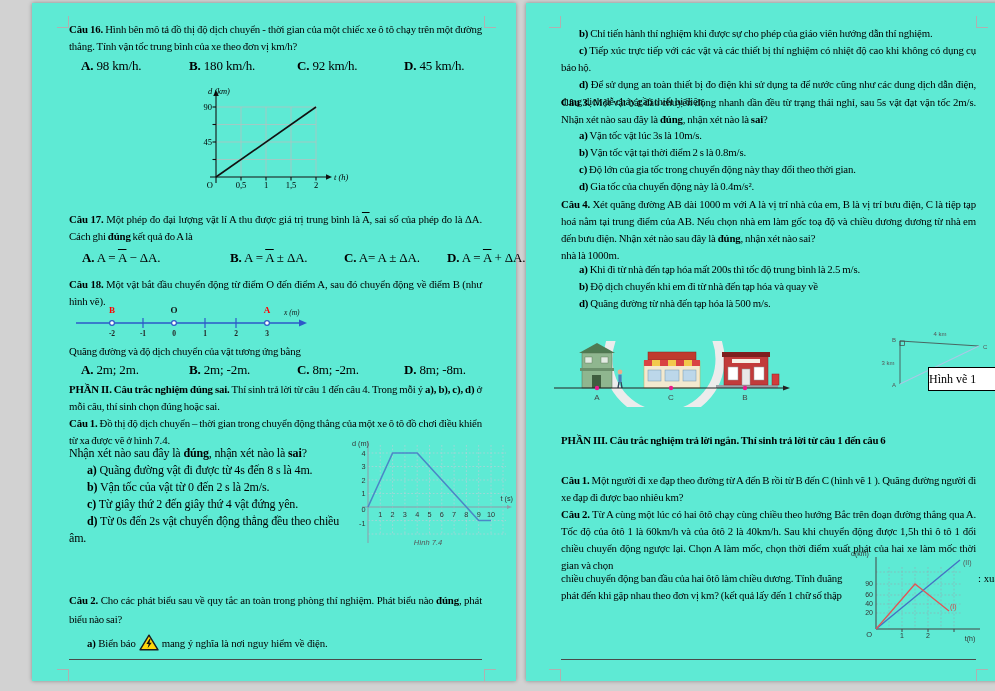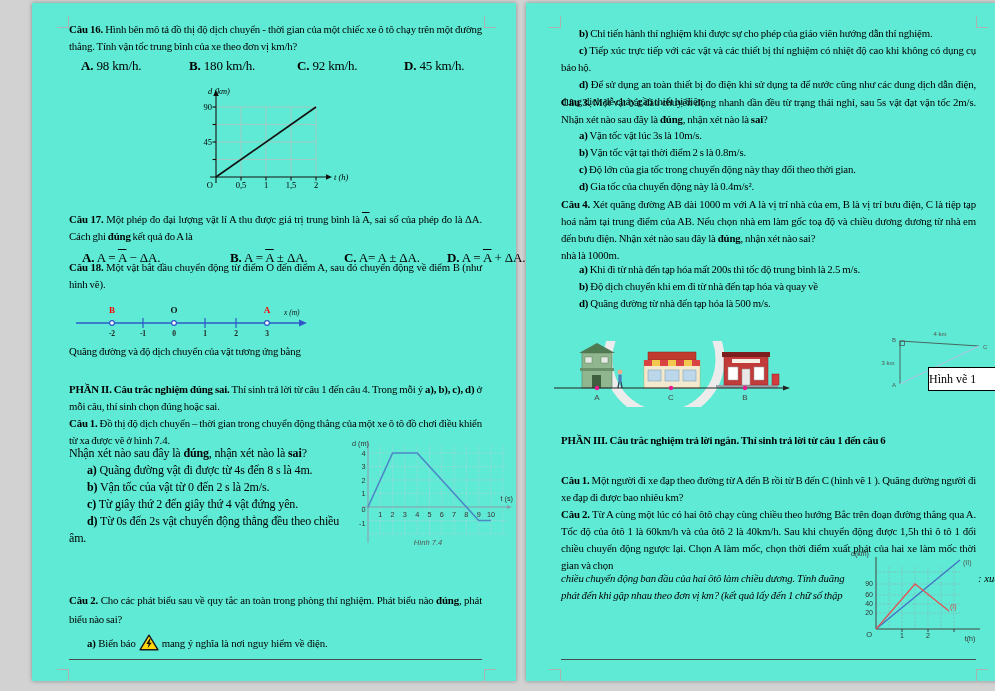--- a/index.html
+++ b/index.html
@@ -13,21 +13,21 @@
   .para{position:absolute;left:37px;width:413px;line-height:17px;text-align:justify;
         font-size:10.8px;letter-spacing:-0.15px;word-spacing:-0.6px;}
   #pageR .para{left:35px;width:415px;}
   .ln{line-height:17px;}
   .item{text-indent:18px;}
   .opts{position:absolute;left:37px;width:413px;display:flex;line-height:17px;
         font-size:13px;letter-spacing:-0.15px;}
   .opt{box-sizing:border-box;flex:0 0 auto;}
   b{font-weight:bold;}
   .ovl{text-decoration:overline;}
-  .nowrap{white-space:nowrap;font-style:italic;}
+  .nowrap{white-space:nowrap;}
   .footline{position:absolute;border-top:1px solid #4a4a4a;height:0;}
   .mk{position:absolute;width:11px;height:11px;border:0 solid #b0b0b0;}
   .mk.tl{border-right-width:1px;border-bottom-width:1px;}
   .mk.tr{border-left-width:1px;border-bottom-width:1px;}
   .mk.bl{border-right-width:1px;border-top-width:1px;}
   .mk.br{border-left-width:1px;border-top-width:1px;}
   svg{display:block;}
   svg.fser text{font-family:"Liberation Serif",serif;}
   svg.fsan text{font-family:"Liberation Sans",sans-serif;}
   .figbox{position:absolute;border:1.4px solid #000;background:#fff;
@@ -95,21 +95,21 @@
     <b>Câu 17.</b><span> Một phép đo đại lượng vật lí A thu được giá trị trung bình là </span><span class="ovl">A</span><span>, sai số của phép đo là ΔA. Cách ghi </span><b>đúng</b><span> kết quả đo A là</span>
   </div>
 
   <div class="opts" style="top:246px">
     <span class="opt" style="width:161px;padding-left:13px"><b>A.</b><span> A = </span><span class="ovl">A</span><span> − ΔA.</span></span>
     <span class="opt" style="width:114px"><b>B.</b><span> A = </span><span class="ovl">A</span><span> ± ΔA.</span></span>
     <span class="opt" style="width:103px"><b>C.</b><span> A= A ± ΔA.</span><span class="ovl"></span><span></span></span>
     <span class="opt"><b>D.</b><span> A = </span><span class="ovl">A</span><span> + ΔA.</span></span>
   </div>
 
-  <div class="para" style="top:256px">
+  <div class="para" style="top:273px">
     <b>Câu 18.</b><span> Một vật bắt đầu chuyển động từ điểm O đến điểm A, sau đó chuyển động về điểm B (như hình vẽ).</span>
   </div>
 
   <svg class="abs fser" style="left:42px;top:300px" width="235" height="40" viewBox="0 0 235 40">
     <line x1="2" y1="20" x2="226" y2="20" stroke="#2e58c8" stroke-width="1.5"></line>
     <polygon points="233,20 225,16.5 225,23.5" fill="#2e58c8"></polygon>
     <g stroke="#2e58c8" stroke-width="1.2">
       <line x1="69" y1="15" x2="69" y2="25"></line>
         <line x1="131" y1="15" x2="131" y2="25"></line>
         <line x1="162" y1="15" x2="162" y2="25"></line>
@@ -128,20 +128,26 @@
       <text x="131" y="33">1</text>
       <text x="162" y="33">2</text>
       <text x="193" y="33">3</text>
     </g>
   </svg>
 
   <div class="para" style="top:340px">
     <span>Quãng đường và độ dịch chuyển của vật tương ứng bằng</span>
   </div>
 
+  <div class="opts" style="top:358px">
+    <span class="opt" style="width:120px;padding-left:12px"><b>A.</b><span> 2m; 2m.</span></span>
+    <span class="opt" style="width:108px"><b>B.</b><span> 2m; -2m.</span></span>
+    <span class="opt" style="width:107px"><b>C.</b><span> 8m; -2m.</span></span>
+    <span class="opt"><b>D.</b><span> 8m; -8m.</span></span>
+  </div>
 
   <div class="para" style="top:378px">
     <b>PHẦN II. Câu trắc nghiệm đúng sai.</b><span> Thí sinh trả lời từ câu 1 đến câu 4. Trong mỗi ý </span><b>a), b), c), d)</b><span> ở mỗi câu, thí sinh chọn đúng hoặc sai.</span>
   </div>
 
   <div class="para" style="top:412px">
     <b>Câu 1.</b><span> Đồ thị độ dịch chuyển – thời gian trong chuyển động thẳng của một xe ô tô đồ chơi điều khiển từ xa được vẽ ở hình 7.4.</span>
   </div>
 
   <div class="abs" style="left:37px;top:442px;width:280px;font-size:12px;letter-spacing:-0.15px">

